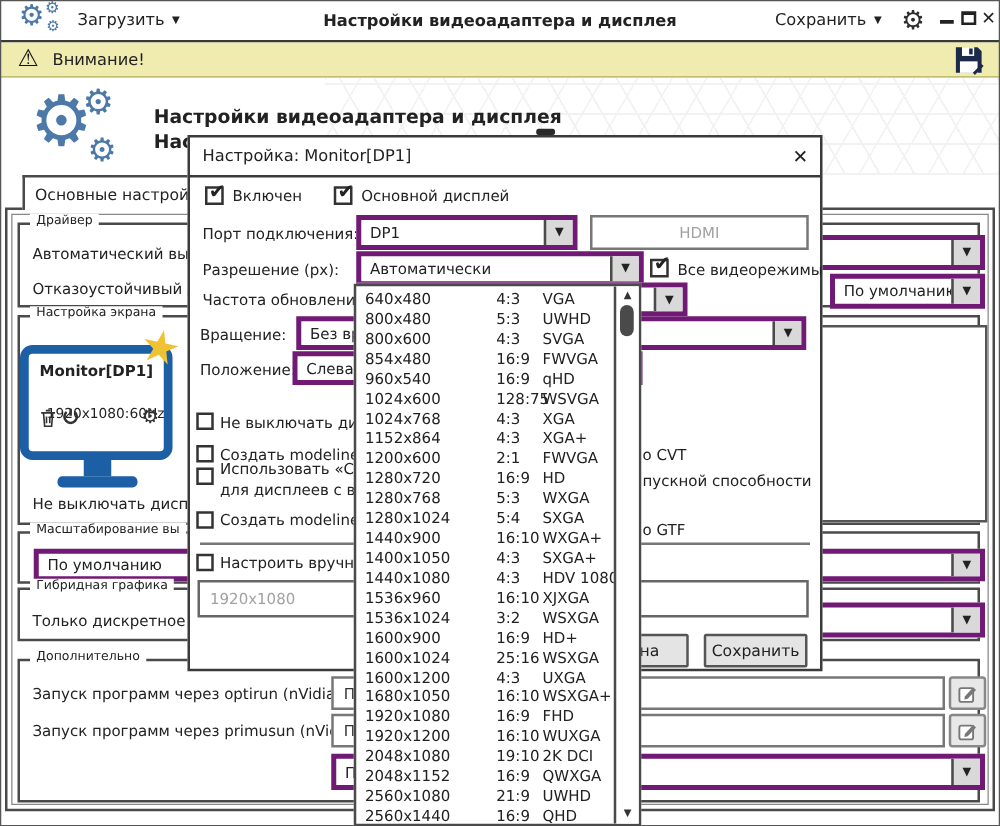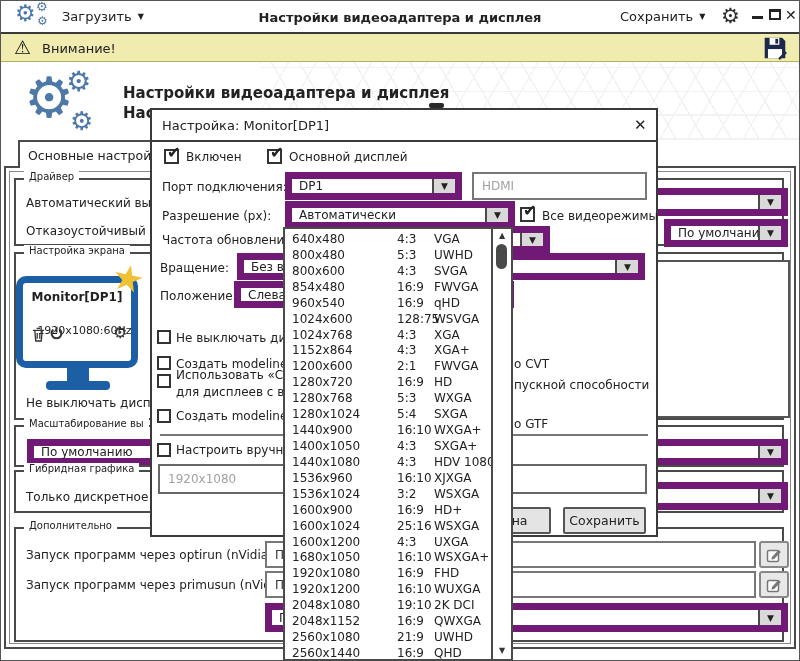--- a/index.html
+++ b/index.html
@@ -29,21 +29,21 @@
   .tab{position:absolute;left:18px;top:140px;width:150px;height:28px;background:#fff;
     border:2px solid #4a4a4a;border-bottom:none;z-index:3;font-size:12.5px;
     padding:6px 0 0 8px;white-space:nowrap;overflow:hidden}
   
   .panelo{position:absolute;left:4px;top:166px;width:792px;height:483px;border:2px solid #4a4a4a;z-index:1}
   .paneli{position:absolute;left:9px;top:171px;width:782px;height:473px;border:1px solid #888;z-index:1}
   .grp{position:absolute;border:2px solid #4a4a4a;background:transparent;z-index:2}
   .leg{position:absolute;top:-9px;left:8px;background:#fff;padding:0 5px;font-size:10px;white-space:nowrap}
   .lbl{position:absolute;font-size:12px;white-space:nowrap}
   
-  .dd{position:absolute;background:#fff;border:7px solid #701a75}
+  .dd{position:absolute;background:#fff;border:4px solid #701a75}
   .dd .val{position:absolute;left:7px;top:50%;transform:translateY(-50%);font-size:12px;white-space:nowrap}
   .dd .arr{position:absolute;right:0;top:0;bottom:0;width:23px;background:#d9d9d9;
     border-left:2px solid #4a4a4a;color:#222;font-size:9px;display:flex;align-items:center;justify-content:center}
   
   .inp{position:absolute;border:2px solid #777;background:#fff;font-family:"DejaVu Sans",sans-serif;
     font-size:12px;padding:0 8px;color:#333;outline:none}
   .inp::placeholder{color:#a2a2a2;opacity:1}
   
   .btn{position:absolute;background:#e4e4e4;border:2px solid #555;border-radius:2px;
     font-size:12.5px;display:flex;align-items:center;justify-content:center;white-space:nowrap}
@@ -216,21 +216,21 @@
   <div class="cb on" style="left:12px;top:39px"></div>
   <span class="dlg-lbl" style="left:34px;top:40px">Включен</span>
   <div class="cb on" style="left:115px;top:39px"></div>
   <span class="dlg-lbl" style="left:137px;top:40px">Основной дисплей</span>
 
   <span class="dlg-lbl" style="left:10px;top:70px">Порт подключения:</span>
   <div class="dd" style="left:133px;top:62px;width:177px;height:28px">
     <span class="val">DP1</span>
     <span class="arr">▼</span>
   </div>
-  <input class="inp" style="left: 320px; top: 62px; width: 175px; height: 28px;" placeholder="HDMI">
+  <input class="inp" style="left: 320px; top: 62px; width: 175px; height: 28px; text-align: center;" placeholder="HDMI">
 
   <span class="dlg-lbl" style="left:10px;top:99px">Разрешение (px):</span>
   <div class="dd" style="left:133px;top:91px;width:230px;height:28px">
     <span class="val">Автоматически</span>
     <span class="arr">▼</span>
   </div>
   <div class="cb on" style="left:368px;top:97px"></div>
   <span class="dlg-lbl" style="left:390px;top:99px">Все видеорежимы</span>
 
   <span class="dlg-lbl" style="left:10px;top:123px">Частота обновления (Гц):</span>

